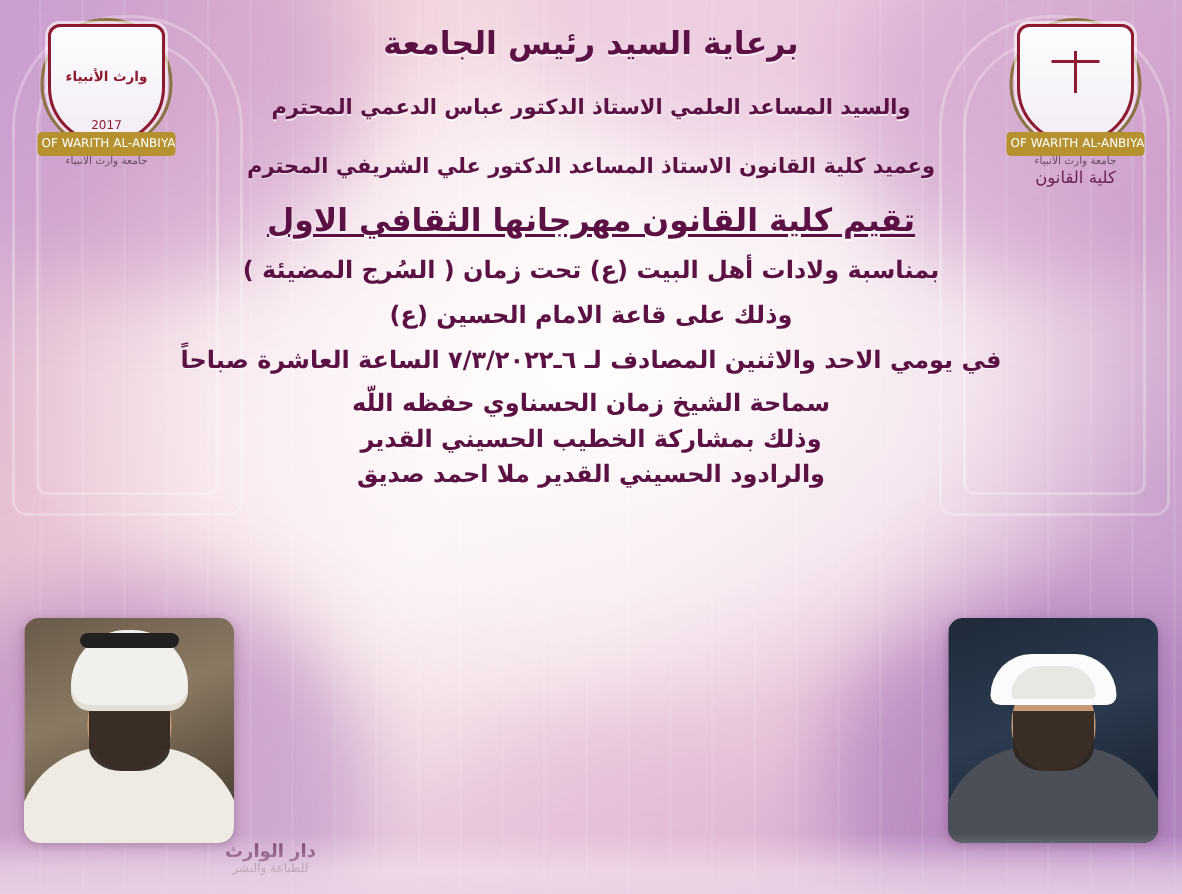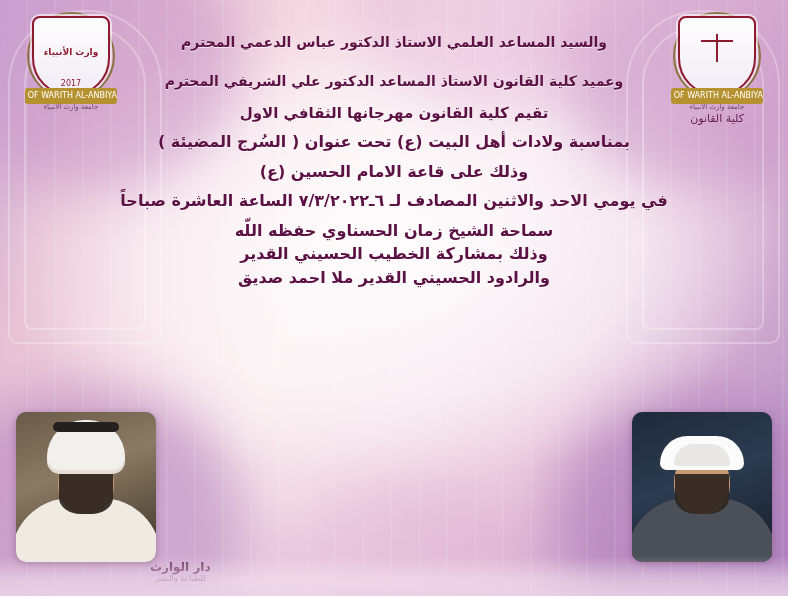--- a/index.html
+++ b/index.html
@@ -194,21 +194,21 @@
   .line {
     color: #5b1143;
     font-weight: bold;
     text-shadow: 0 1px 0 rgba(255,255,255,0.65);
     margin: 0 auto;
     padding: 1px 0;
     line-height: 1.35;
     white-space: nowrap;
   }
   .l-xl   { font-size: 21px; }
-  .l-lg   { font-size: 15px; }
+  .l-lg   { font-size: 21px; text-decoration: underline; }
   .l-md   { font-size: 16px; }
   .l-sm   { font-size: 14px; margin-top: 12px; }
   .spacer-sm { height: 6px; }
   .spacer-md { height: 10px; }
 
   
   .photo {
     position: absolute;
     bottom: 34px;
     width: 140px;
@@ -362,28 +362,29 @@
       <div class="crest-ring"></div>
       <div class="crest-shield"></div>
       <div class="crest-inner-text">وارث الأنبياء</div>
       <div class="crest-year">2017</div>
       <div class="crest-ribbon">UNIVERSITY OF WARITH AL-ANBIYA</div>
     </div>
     <div class="logo-caption small">جامعة وارث الأنبياء</div>
   </div>
 
   <div class="content">
+    <div class="line l-xl">برعاية السيد رئيس الجامعة</div>
     <div class="spacer-sm"></div>
     <div class="line l-sm">والسيد المساعد العلمي الاستاذ  الدكتور عباس الدعمي المحترم</div>
     <div class="spacer-sm"></div>
     <div class="line l-sm">وعميد كلية القانون الاستاذ المساعد الدكتور علي الشريفي المحترم</div>
     <div class="spacer-md"></div>
     <div class="line l-lg">تقيم كلية القانون مهرجانها الثقافي الاول</div>
     <div class="spacer-sm"></div>
-    <div class="line l-md">بمناسبة ولادات أهل البيت (ع) تحت عنوان ( السُرج المضيئة )</div>
+    <div class="line l-md">بمناسبة ولادات أهل البيت (ع) تحت زمان ( السُرج المضيئة )</div>
     <div class="spacer-sm"></div>
     <div class="line l-md">وذلك على قاعة الامام الحسين (ع)</div>
     <div class="spacer-sm"></div>
     <div class="line l-md">في يومي الاحد والاثنين المصادف لـ ٦ـ٧/٣/٢٠٢٢ الساعة العاشرة صباحاً</div>
     <div class="spacer-sm"></div>
     <div class="line l-md">سماحة الشيخ زمان الحسناوي حفظه اللّه</div>
     <div class="line l-md">وذلك بمشاركة الخطيب الحسيني القدير</div>
     <div class="line l-md">والرادود الحسيني القدير ملا احمد صديق</div>
   </div>
 

